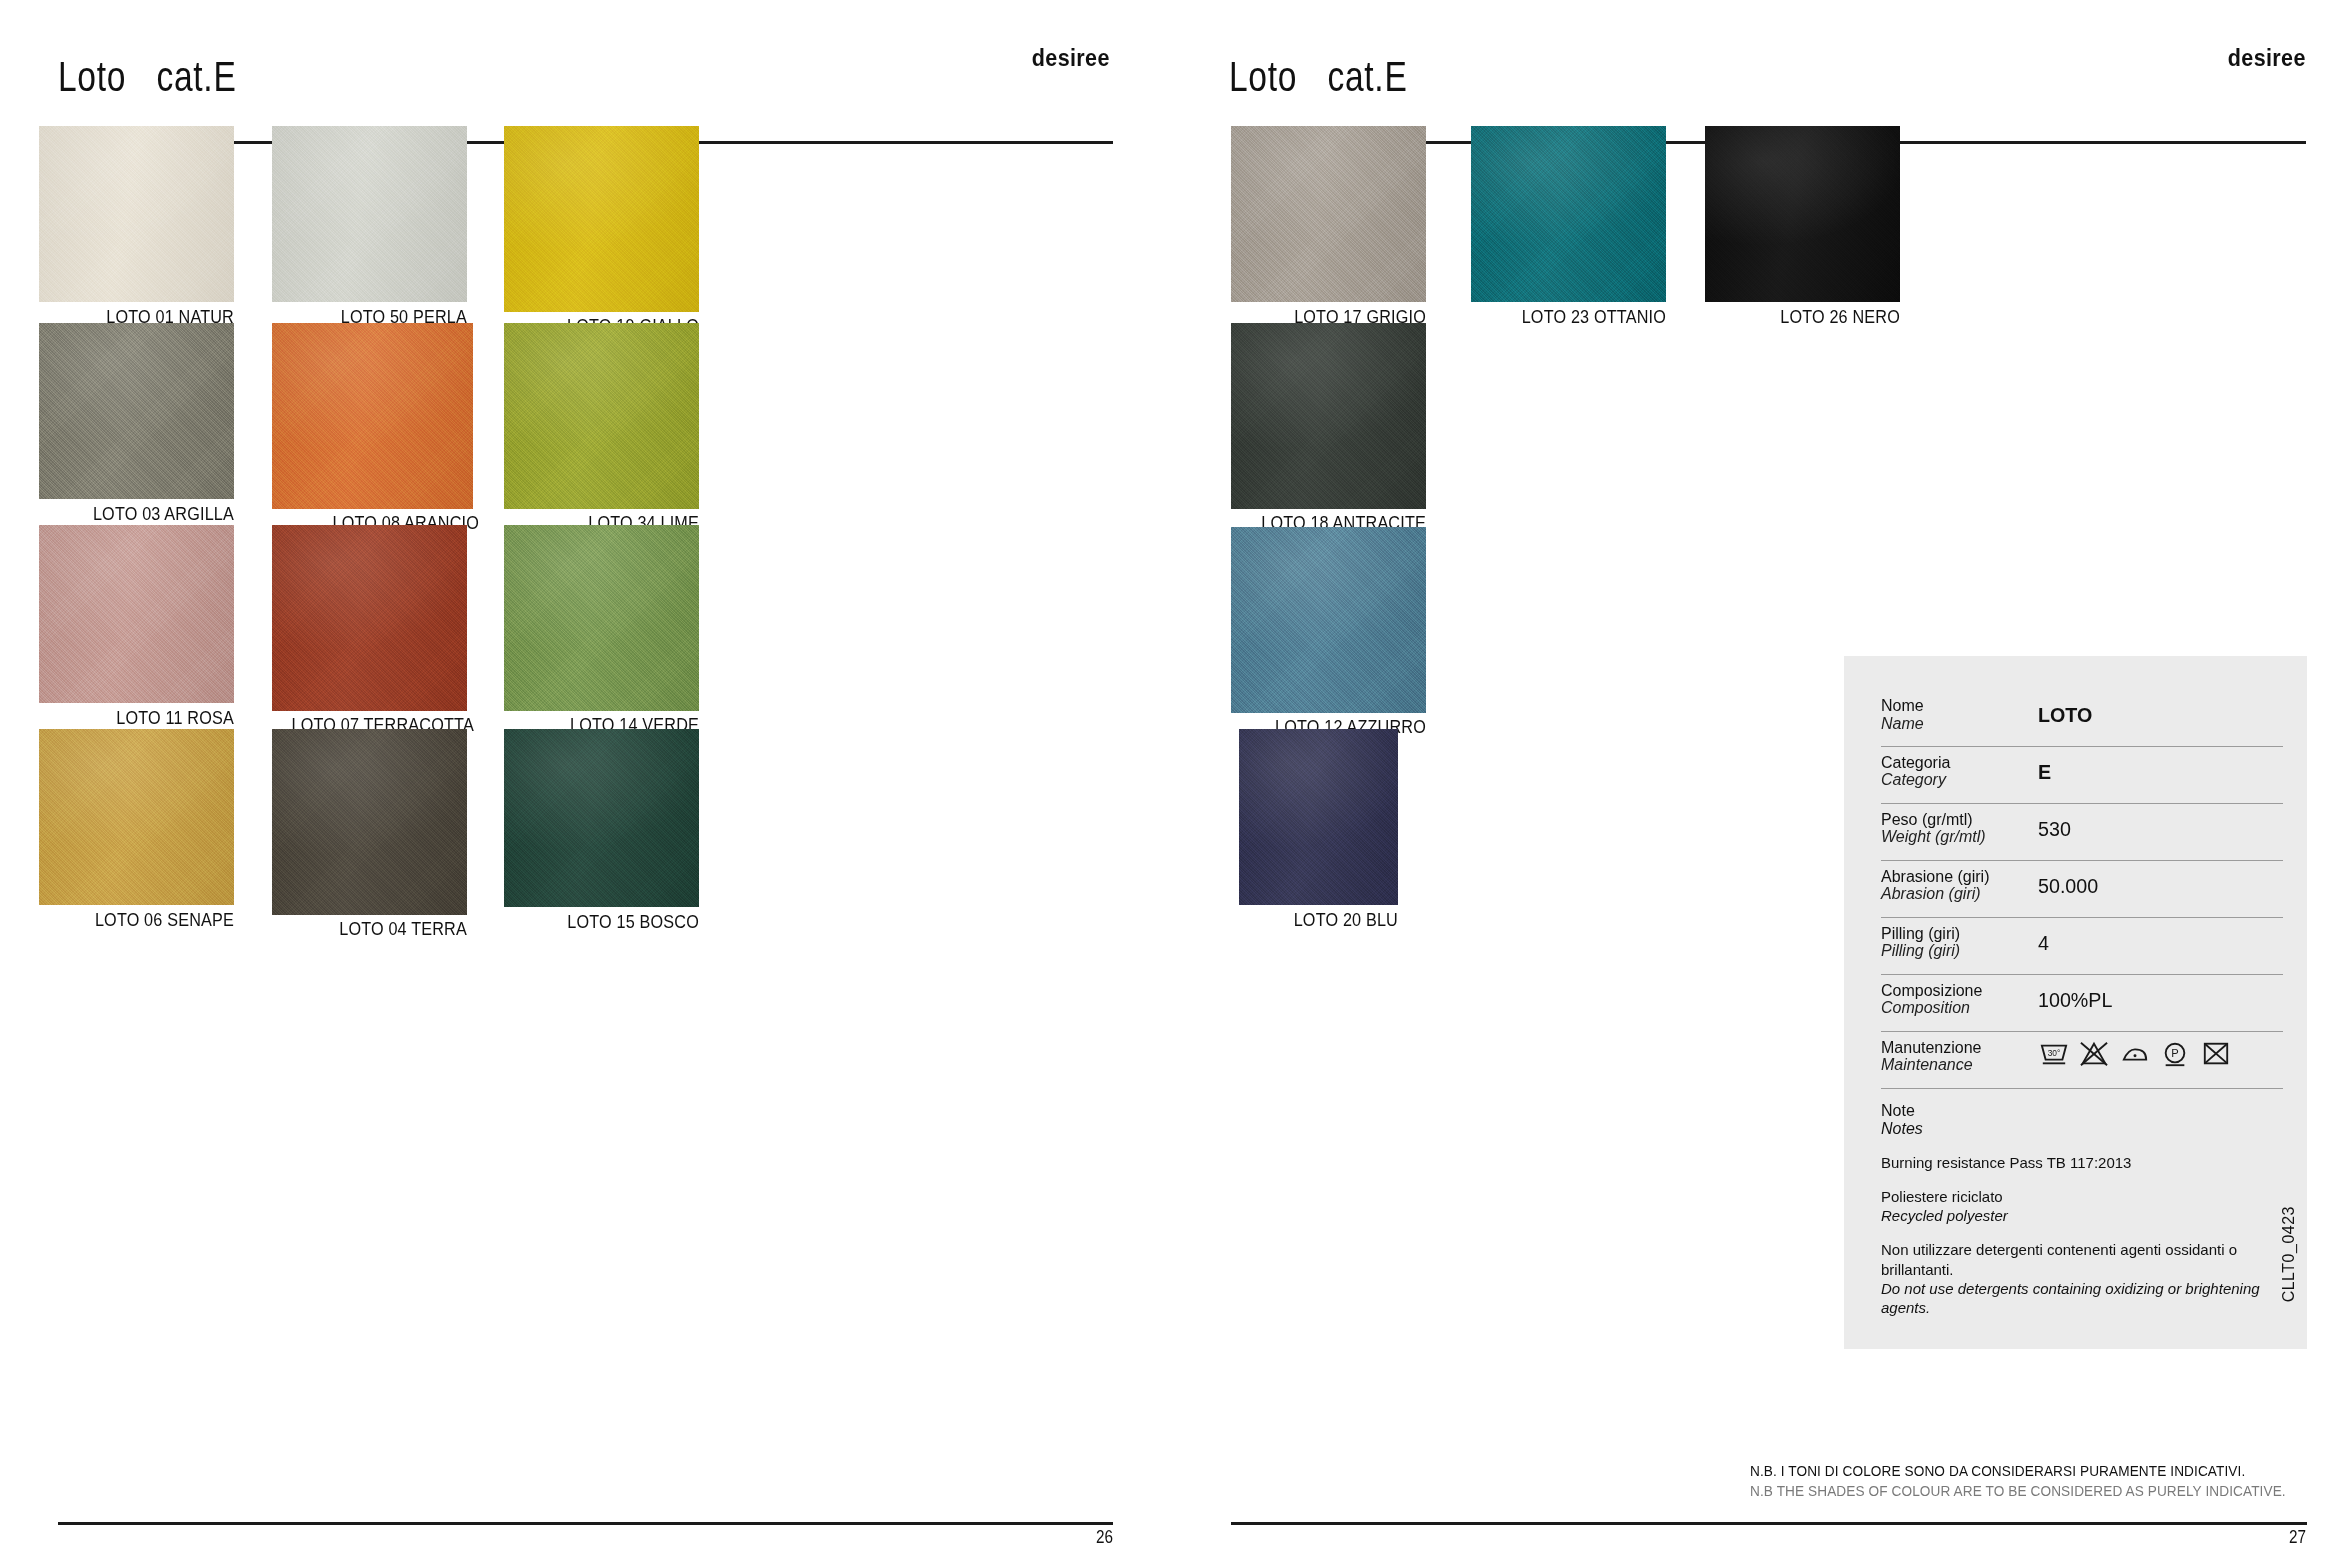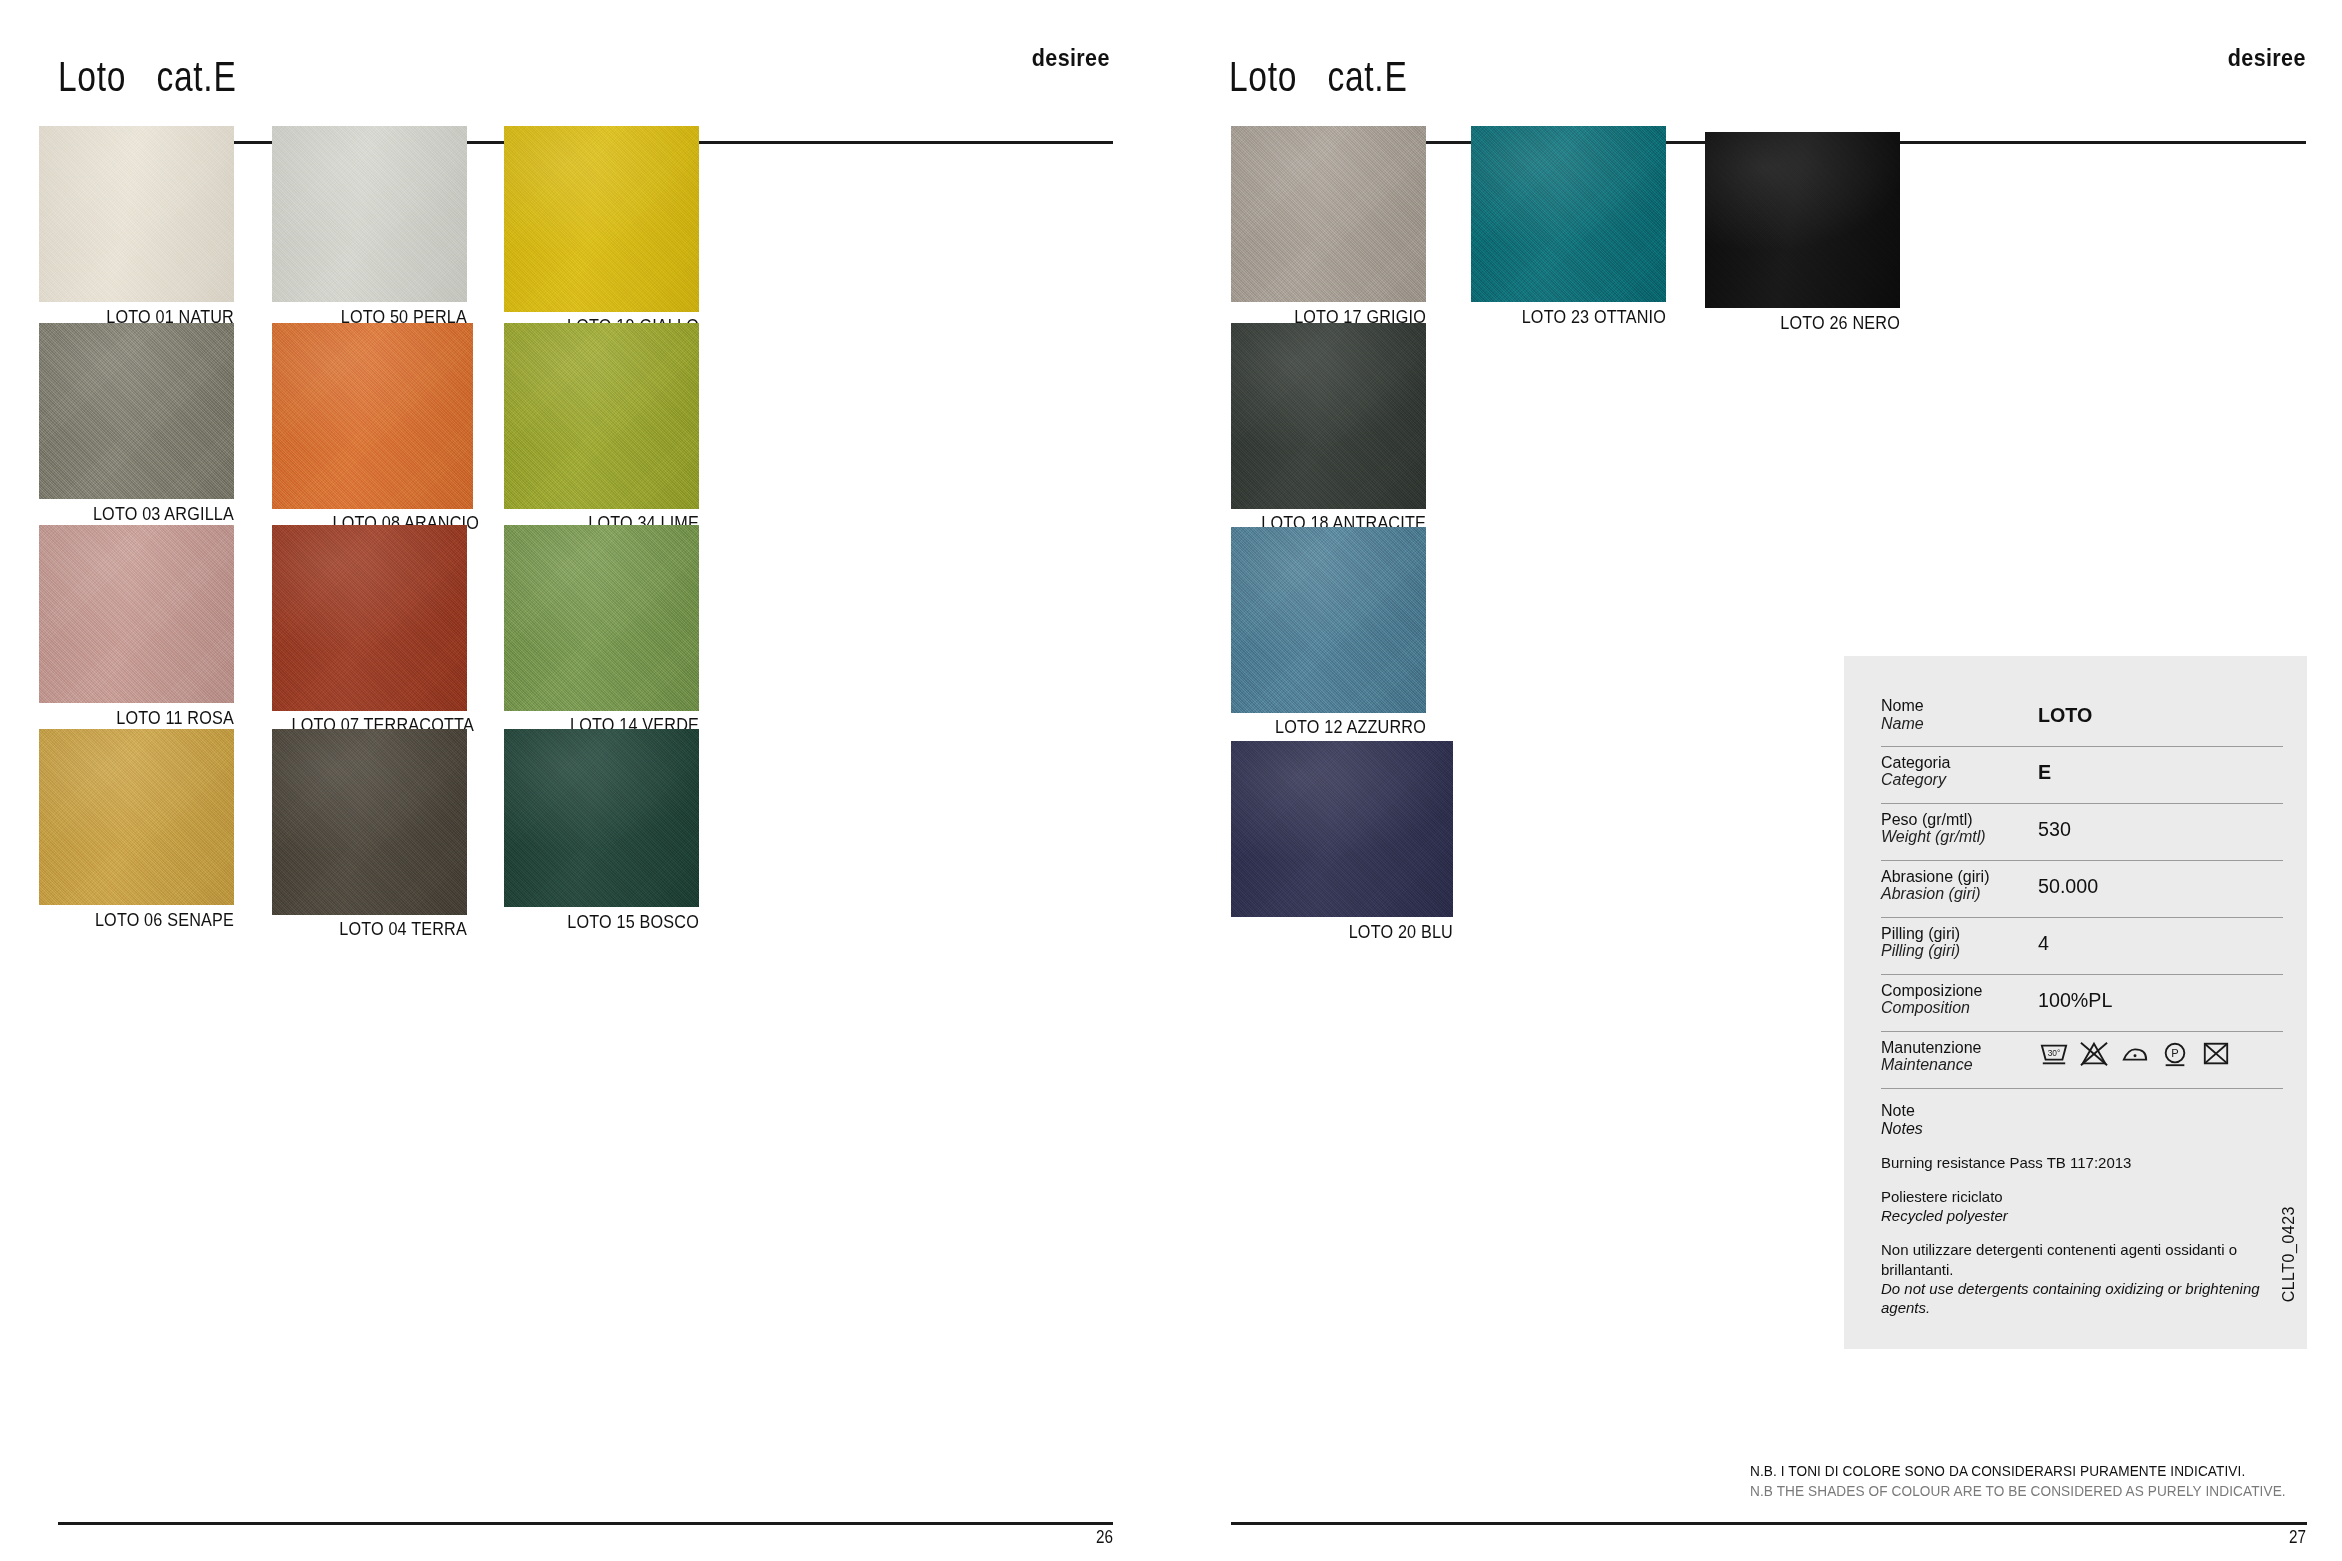--- a/index.html
+++ b/index.html
@@ -218,42 +218,42 @@
         </div>
         <div class="cap" style="top: 181px;">LOTO 17 GRIGIO</div>
       </div>
       <div class="cell" style="left: 300px; top: 126px; width: 195px; height: 204px;">
         <div class="swatch" style="height: 176px; background: rgb(10, 109, 118);">
           <div class="swatch-tex"></div>
           <div class="swatch-shade"></div>
         </div>
         <div class="cap" style="top: 181px;">LOTO 23 OTTANIO</div>
       </div>
-      <div class="cell" style="left: 534px; top: 132px; width: 195px; height: 204px;">
+      <div class="cell" style="left: 534px; top: 126px; width: 195px; height: 204px;">
         <div class="swatch" style="height: 176px; background: rgb(13, 13, 13);">
           <div class="swatch-tex"></div>
           <div class="swatch-shade"></div>
         </div>
         <div class="cap" style="top: 181px;">LOTO 26 NERO</div>
       </div>
       <div class="cell" style="left: 60px; top: 323px; width: 195px; height: 214px;">
         <div class="swatch" style="height: 186px; background: rgb(51, 58, 52);">
           <div class="swatch-tex"></div>
           <div class="swatch-shade"></div>
         </div>
         <div class="cap" style="top: 190px;">LOTO 18 ANTRACITE</div>
       </div>
       <div class="cell" style="left: 60px; top: 527px; width: 195px; height: 214px;">
         <div class="swatch" style="height: 186px; background: rgb(77, 126, 149);">
           <div class="swatch-tex"></div>
           <div class="swatch-shade"></div>
         </div>
         <div class="cap" style="top: 190px;">LOTO 12 AZZURRO</div>
       </div>
-      <div class="cell" style="left: 60px; top: 729px; width: 222px; height: 204px; margin-top: 12px;">
+      <div class="cell" style="left: 68px; top: 729px; width: 159px; height: 204px;">
         <div class="swatch" style="height: 176px; background: rgb(47, 48, 80);">
           <div class="swatch-tex"></div>
           <div class="swatch-shade"></div>
         </div>
         <div class="cap" style="top: 181px;">LOTO 20 BLU</div>
       </div>
     </div>
 
   <div class="spec" style="left:673px;">
     <div class="spec-inner" id="spec-rows">

